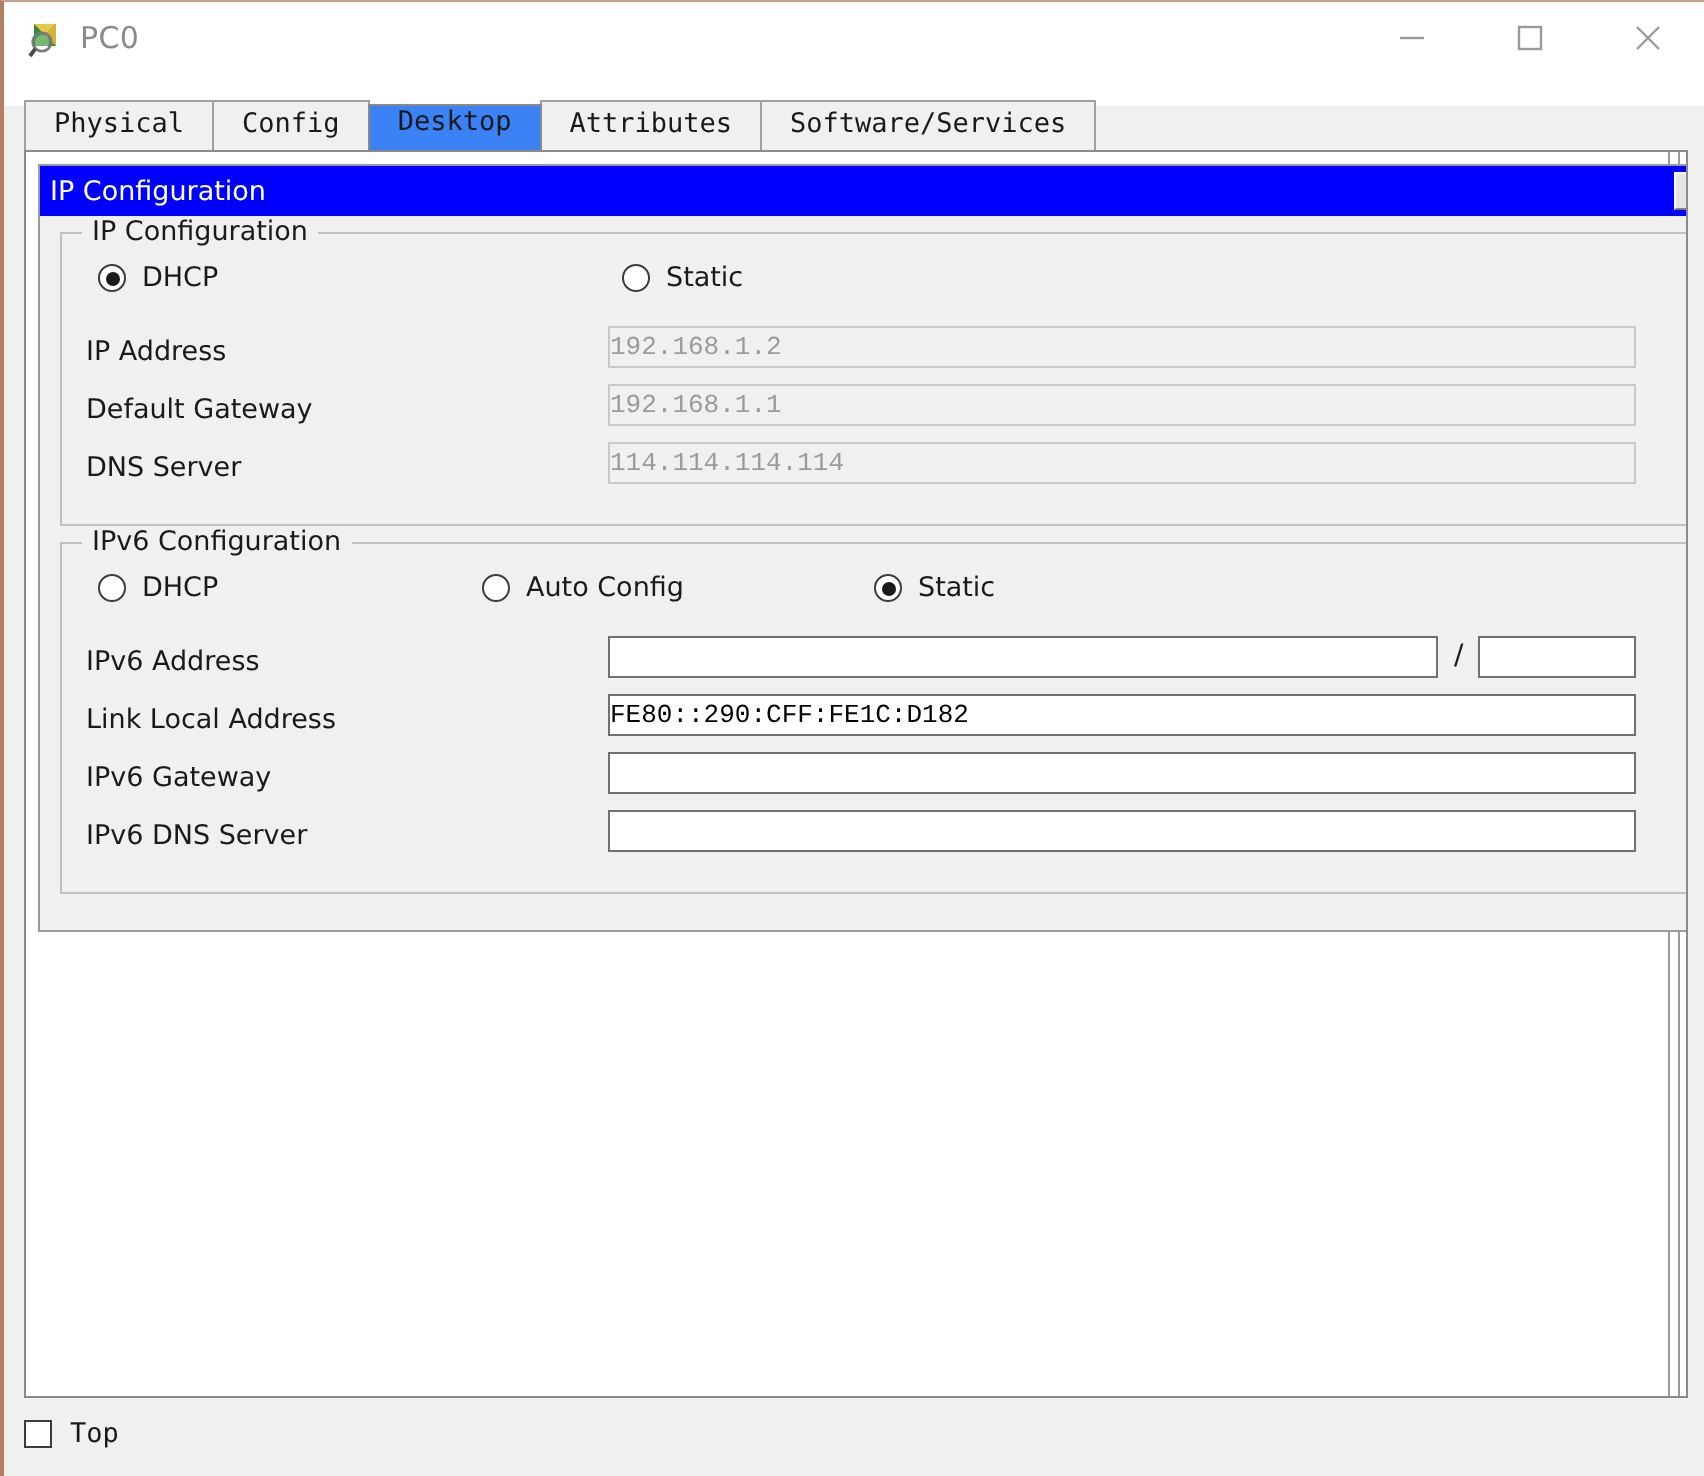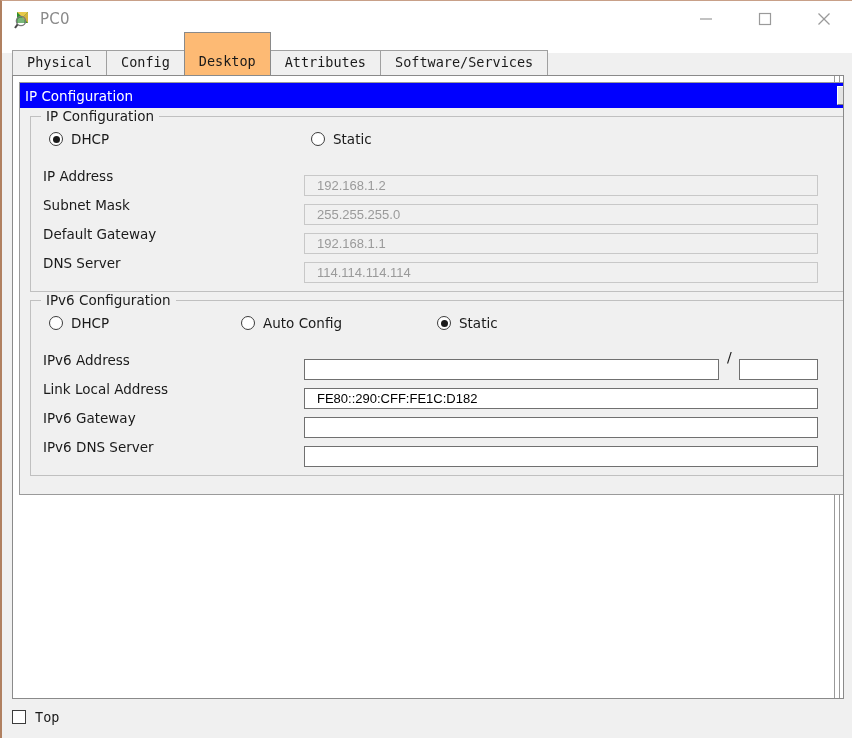--- a/index.html
+++ b/index.html
@@ -80,25 +80,25 @@
     border-bottom: none;
     padding: 3px 14px 4px 14px;
     height: 17px;
     line-height: 17px;
     box-sizing: content-box;
     margin-right: -1px;
     cursor: default;
     white-space: nowrap;
   }
   .tab.active {
-    background: #fdba74;
+    background: #3b82f6;
     border-color: #8a8a8a;
     position: relative;
     z-index: 3;
-    padding-top: 20px;
+    padding-top: 0;
     padding-bottom: 5px;
     margin-top: -2px;
   }
 
   
   #content-panel {
     position: absolute;
     left: 10px; top: 74px;
     width: 832px; height: 624px;
     background: #ffffff;
@@ -229,26 +229,26 @@
   .field-label {
     position: absolute;
     left: 2px; top: 5px;
     font-family: "DejaVu Sans", sans-serif;
     font-size: 13.5px;
     color: #1a1a1a;
     white-space: nowrap;
   }
   .field-input {
     position: absolute;
-    left: 263px; top: 12px;
+    left: 263px; top: 0px;
     width: 514px; height: 21px;
     box-sizing: border-box;
-    font-family: Liberation Sans, sans-serif;
+    font-family: Liberation Mono, monospace;
     font-size: 13px;
-    padding: 0 12px;
+    padding: 0 0;
     outline: none;
   }
   .field-input.disabled {
     background: #f0f0f0;
     border: 1px solid #c8c8c8;
     color: #9a9a9a;
   }
   .field-input.enabled {
     background: #ffffff;
     border: 1px solid #707070;
@@ -362,24 +362,20 @@
               <span class="radio-mark"></span>
               <span class="radio-label">Static</span>
             </label>
           </div>
 
           <div class="field-row">
             <span class="field-label">IP Address</span>
             <input class="field-input disabled" type="text" disabled="" value="192.168.1.2" style="">
           </div>
 
-          <div class="field-row">
-            <span class="field-label">Subnet Mask</span>
-            <input class="field-input disabled" type="text" disabled="" value="255.255.255.0" style="">
-          </div>
 
           <div class="field-row">
             <span class="field-label">Default Gateway</span>
             <input class="field-input disabled" type="text" disabled="" value="192.168.1.1" style="">
           </div>
 
           <div class="field-row">
             <span class="field-label">DNS Server</span>
             <input class="field-input disabled" type="text" disabled="" value="114.114.114.114" style="">
           </div>

